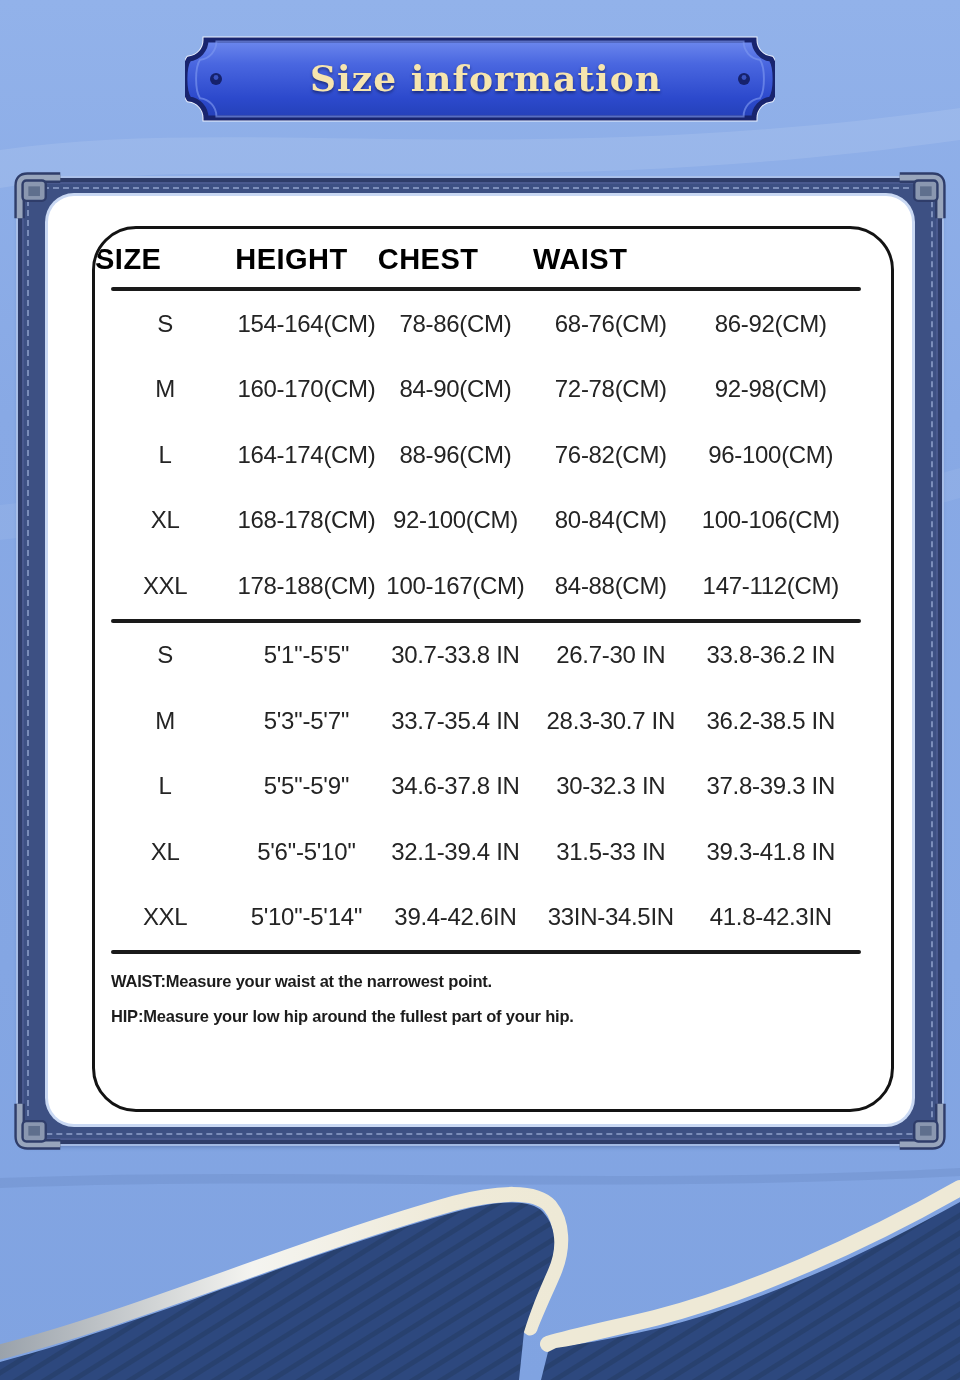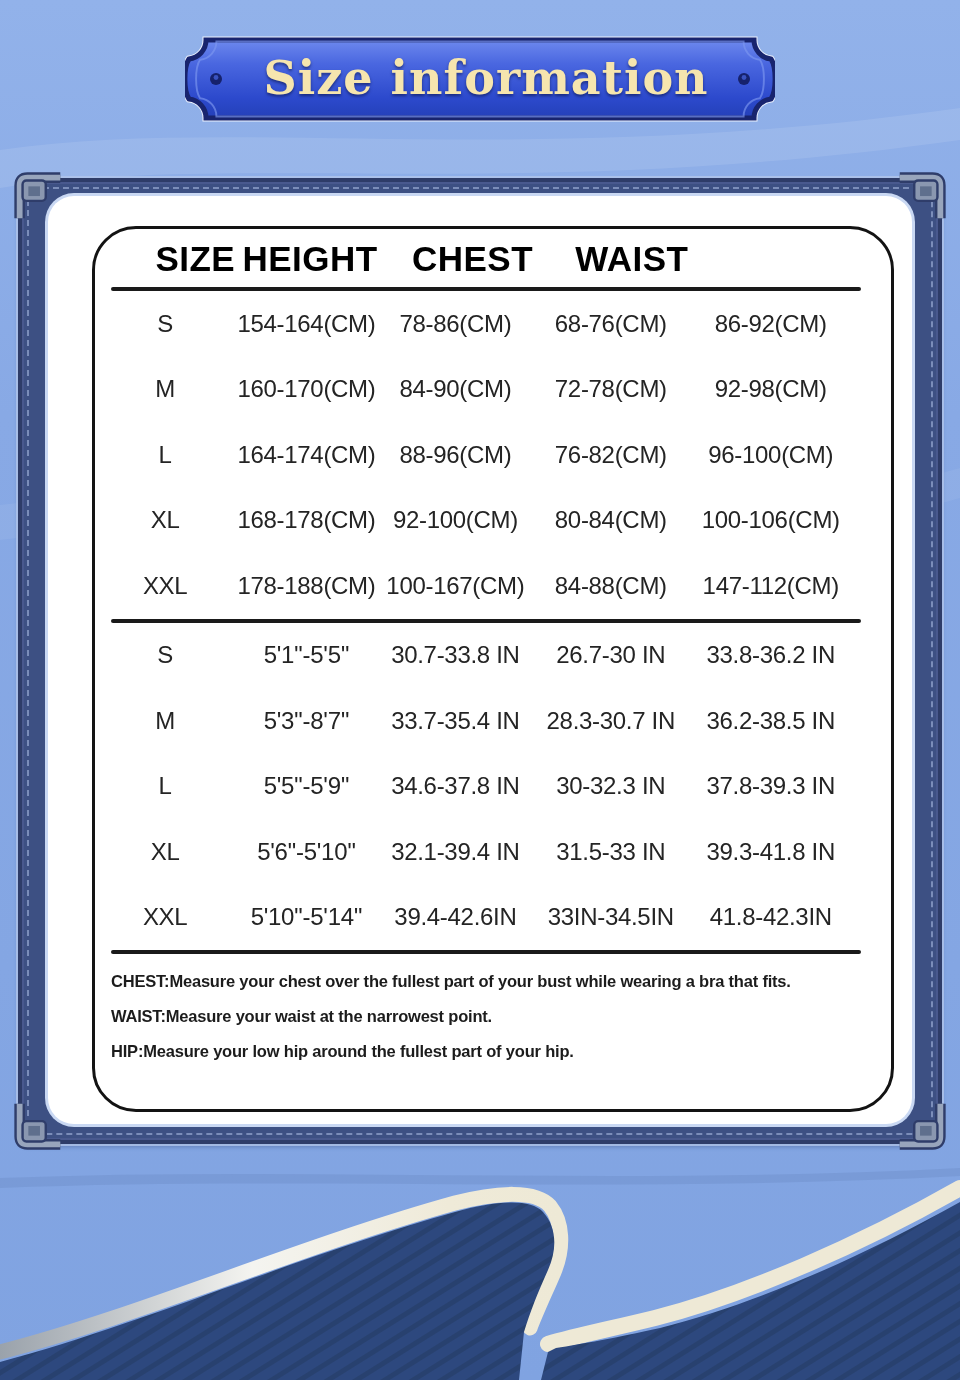--- a/index.html
+++ b/index.html
@@ -9,21 +9,21 @@
     font-family:"Liberation Sans",sans-serif;
   }
   
   .bg-bands{position:absolute;inset:0;z-index:0;}
   
   .banner-wrap{position:absolute;left:185px;top:36px;width:590px;height:88px;z-index:5;}
   .banner-wrap svg{position:absolute;inset:0;}
   .banner-title{
     position:absolute;left:12px;right:0;top:50%;transform:translateY(-54%);
     text-align:center;font-family:"DejaVu Serif","Liberation Serif",serif;
-    font-weight:bold;font-size:46px;color:#f6e5ae;letter-spacing:1px;
+    font-weight:bold;font-size:36px;color:#f6e5ae;letter-spacing:1px;
     text-shadow:0 2px 3px rgba(8,14,60,.55);
   }
   
   .frame{
     position:absolute;left:18px;top:178px;width:924px;height:966px;z-index:2;
     background:#3d5083;border-radius:10px;
     box-shadow:0 0 0 2px rgba(178,197,235,.8),0 3px 4px rgba(40,60,110,.35),
                inset 0 0 0 4px #2e3c68,inset 0 0 0 6px #49598e;
   }
   .frame .stitch{
@@ -43,21 +43,21 @@
   .table-border{
     position:absolute;left:44px;right:18px;top:30px;bottom:12px;
     border:3px solid #131313;border-radius:44px;overflow:hidden;
   }
   .trow{
     display:grid;grid-template-columns:18.5% 18.8% 20.5% 20.5% 1fr;
     padding-right:38px;align-items:center;
   }
   .thead{height:56px;margin-top:2px;}
   .thead .hcell{
-    text-align:right;font-weight:bold;font-size:35px;color:#000;
+    text-align:left;font-weight:bold;font-size:29px;color:#000;
     letter-spacing:0.5px;
   }
   .rule{height:4px;background:#1a1a1a;border-radius:2px;margin:0 30px 0 16px;}
   .sec .trow{height:65.5px;}
   .cell{
     text-align:center;font-size:24px;color:#242424;letter-spacing:-0.3px;
     white-space:nowrap;
   }
   .notes{padding:10px 20px 0 16px;}
   .note{
@@ -208,21 +208,21 @@
       <div class="sec">
           <div class="trow">
             <span class="cell">S</span>
             <span class="cell">5'1''-5'5''</span>
             <span class="cell">30.7-33.8 IN</span>
             <span class="cell">26.7-30 IN</span>
             <span class="cell">33.8-36.2 IN</span>
           </div>
           <div class="trow">
             <span class="cell">M</span>
-            <span class="cell">5'3''-8'7''</span>
+            <span class="cell">5'3''-5'7''</span>
             <span class="cell">33.7-35.4 IN</span>
             <span class="cell">28.3-30.7 IN</span>
             <span class="cell">36.2-38.5 IN</span>
           </div>
           <div class="trow">
             <span class="cell">L</span>
             <span class="cell">5'5''-5'9''</span>
             <span class="cell">34.6-37.8 IN</span>
             <span class="cell">30-32.3 IN</span>
             <span class="cell">37.8-39.3 IN</span>
@@ -238,20 +238,19 @@
             <span class="cell">XXL</span>
             <span class="cell">5'10''-5'14''</span>
             <span class="cell">39.4-42.6IN</span>
             <span class="cell">33IN-34.5IN</span>
             <span class="cell">41.8-42.3IN</span>
           </div>
         </div>
       <div class="rule"></div>
 
       <div class="notes">
-        <div class="note">CHEST:Measure your chest over the fullest part of your bust while wearing a bra that fits.</div>
         <div class="note">WAIST:Measure your waist at the narrowest point.</div>
         <div class="note">HIP:Measure your low hip around the fullest part of your hip.</div>
       </div>
 
     </div>
   </div>
 </div>
 
 </body></html>

